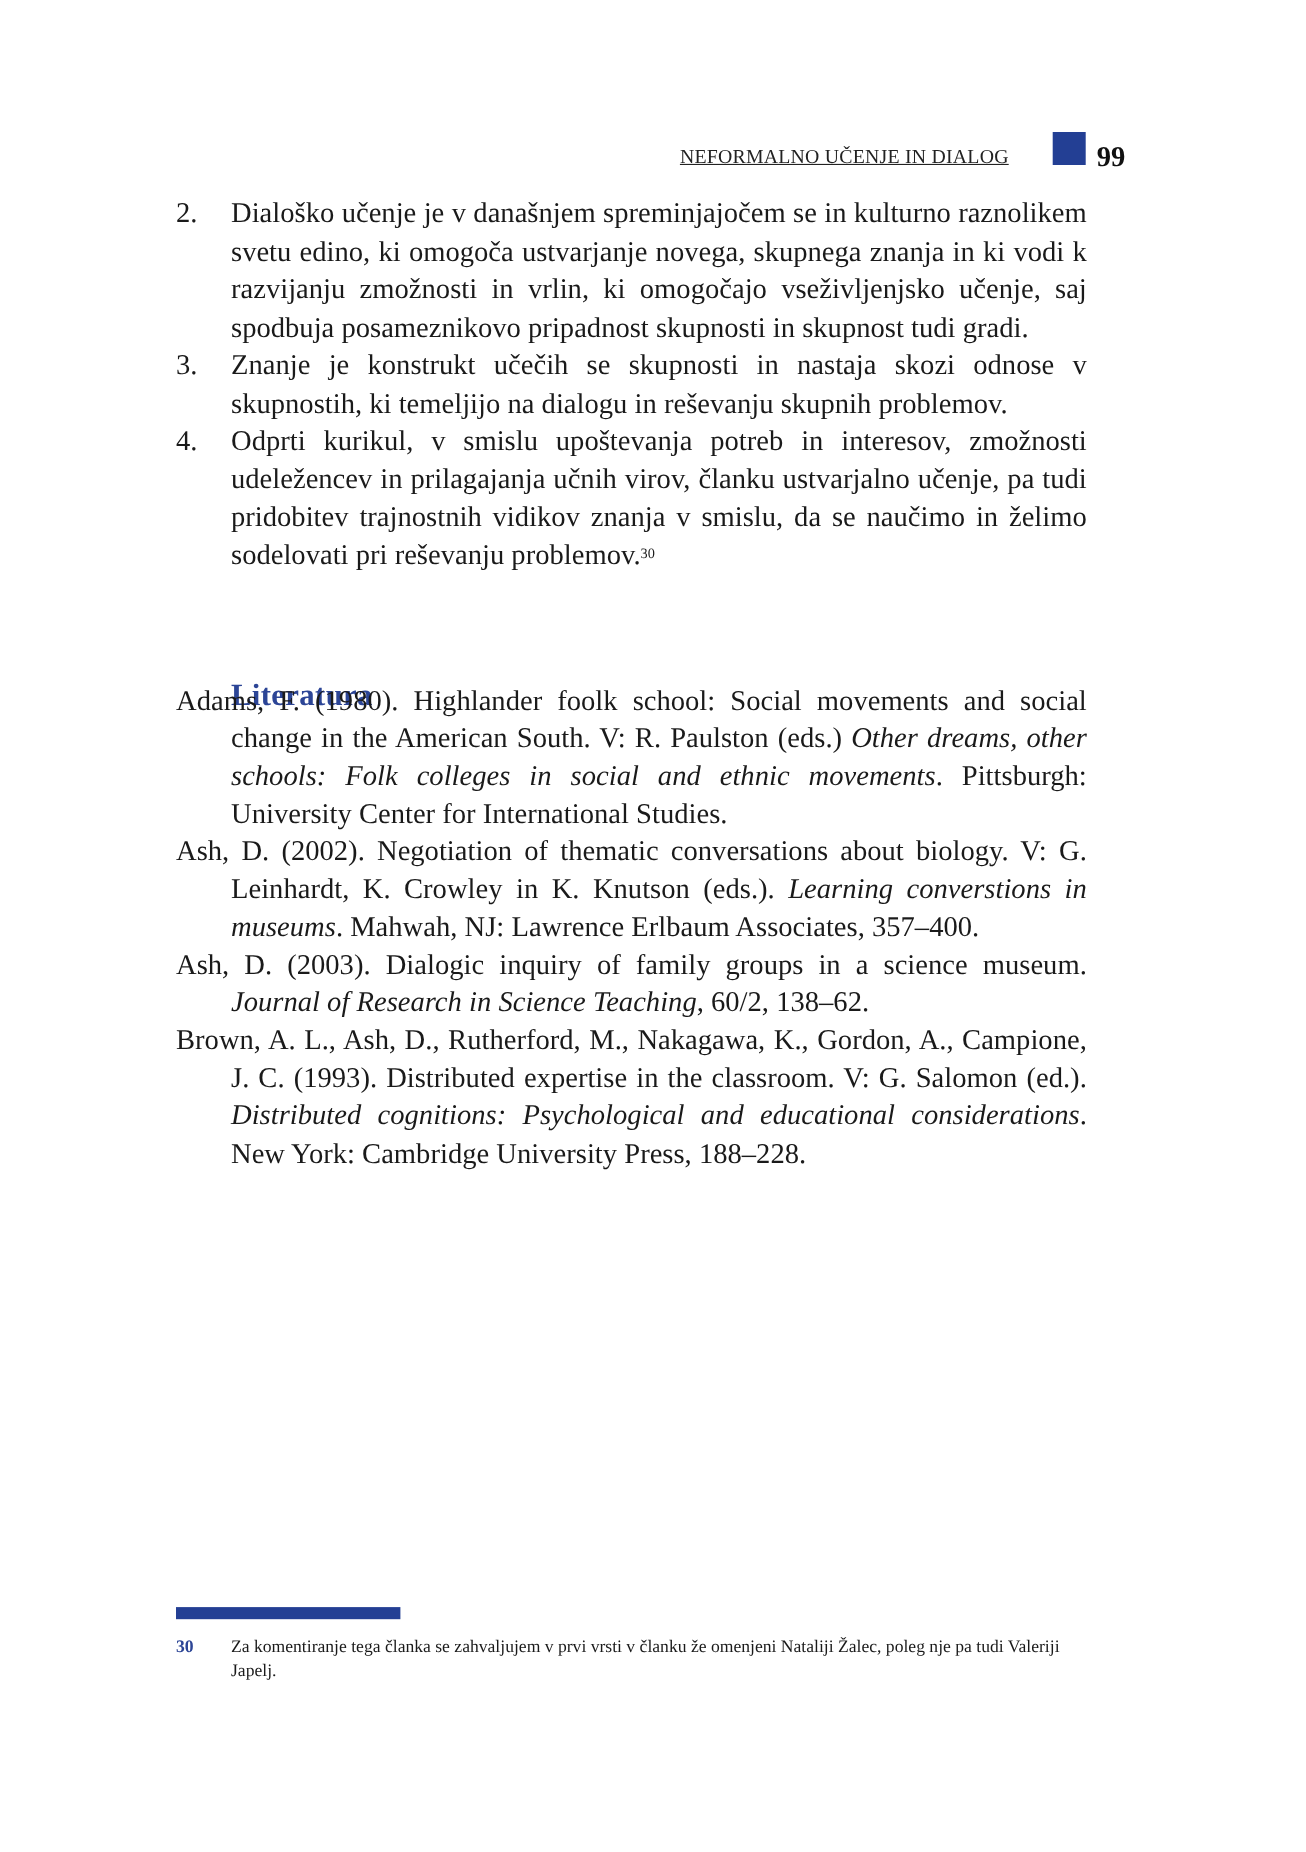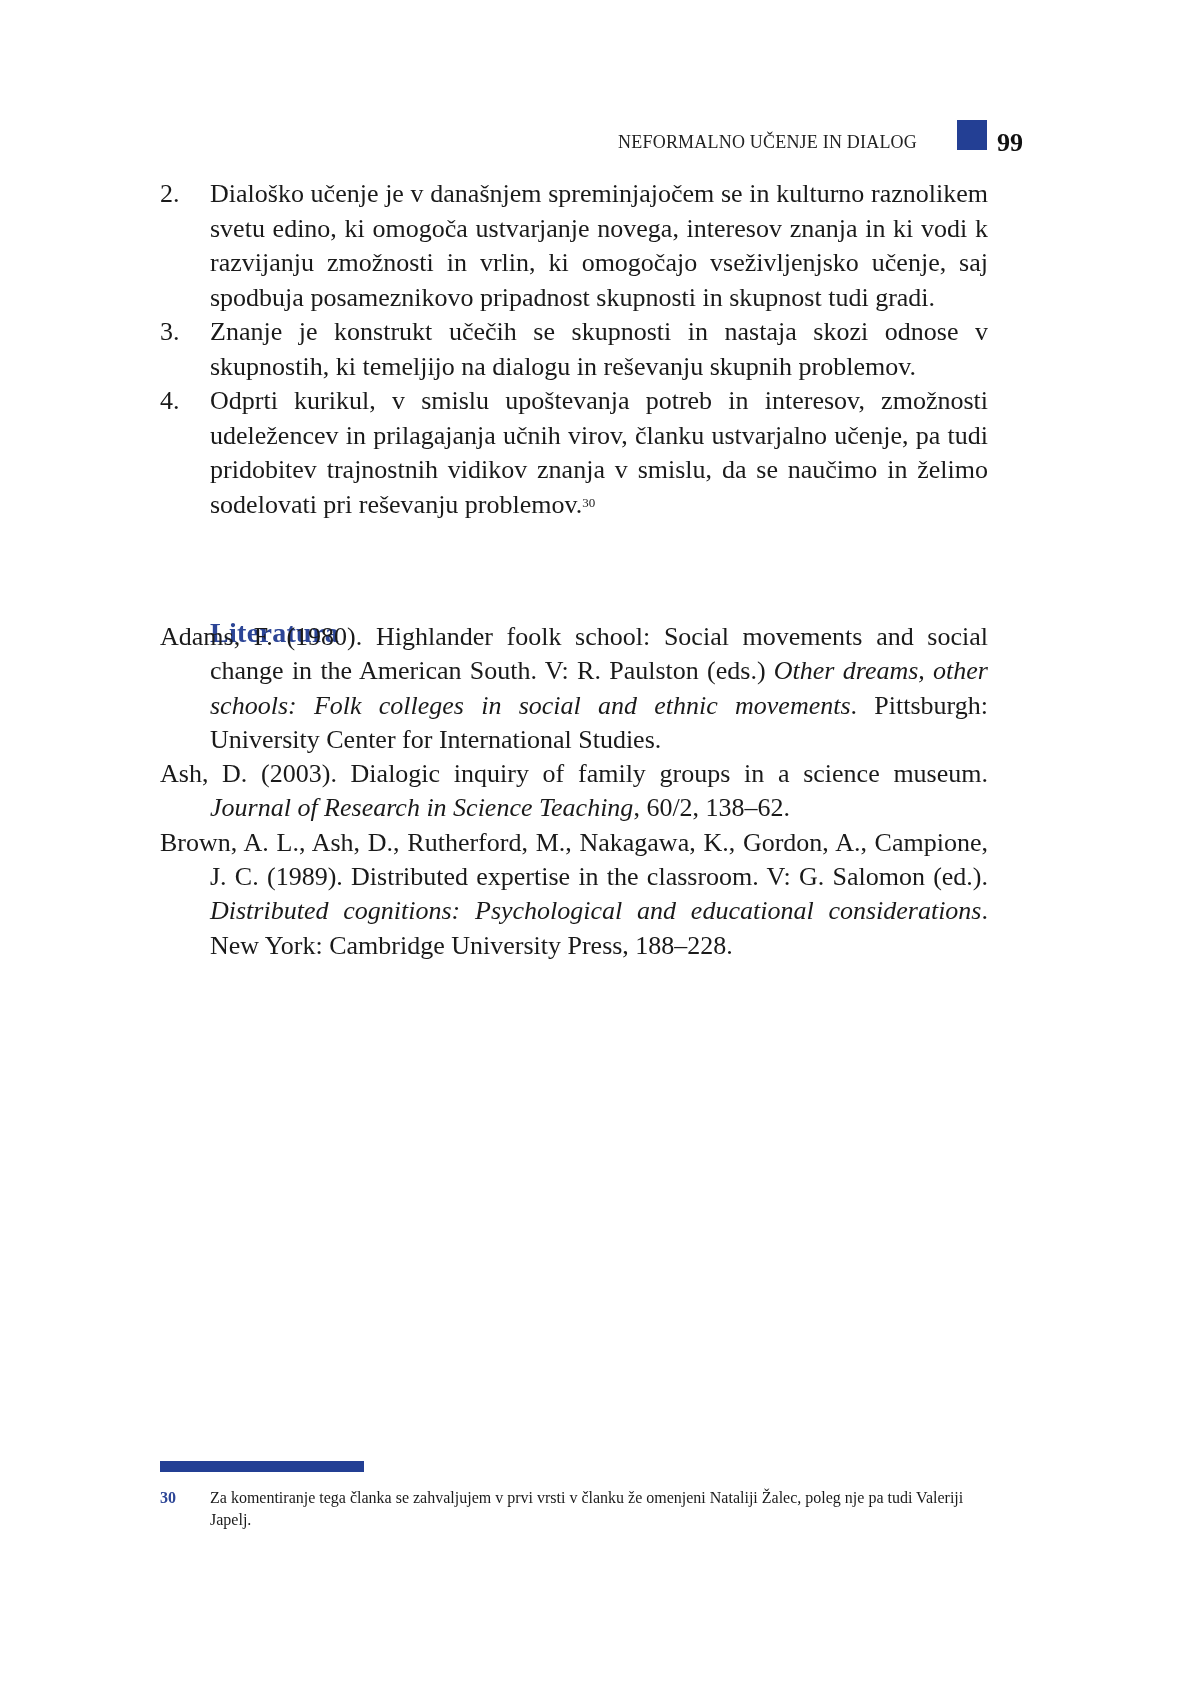--- a/index.html
+++ b/index.html
@@ -1,20 +1,20 @@
 <!DOCTYPE html>
 <html><head>
 <meta charset="utf-8">
 <style>
   html, body { margin: 0; padding: 0; background: #ffffff; }
   body { width: 1187px; height: 1684px; position: relative; overflow: hidden;
          font-family: "Liberation Serif", "DejaVu Serif", serif; color: #1a1a1a; }
   .running-head { position: absolute; top: 128px; left: 560px; width: 460px; height: 30px; }
   .running-title { position: absolute; right: 103px; top: 4px; font-size: 18px; letter-spacing: 0.2px;
-                   white-space: nowrap; color: #222; }
+                   white-space: nowrap; color: #222; text-decoration: underline; }
   .head-square { position: absolute; left: 397px; top: -8px; width: 30px; height: 30px; background: #233f94; }
   .page-number { position: absolute; left: 437px; top: 0px; font-size: 26px; font-weight: bold; color: #111; }
 
   .column { position: absolute; left: 160px; width: 828px; }
   .list { top: 177px; }
   .list-item { position: relative; padding-left: 50px; font-size: 26px; line-height: 34.5px;
                text-align: justify; hyphens: manual; }
   .list-num { position: absolute; left: 0; top: 0; }
   sup.fnref { font-size: 13px; vertical-align: top; position: relative; top: -2px; }
 
@@ -34,37 +34,38 @@
 
 <div class="running-head">
   <span class="running-title">NEFORMALNO UČENJE IN DIALOG</span>
   <span class="head-square"></span>
   <span class="page-number">99</span>
 </div>
 
 <div class="column list">
   <div class="list-item">
     <span class="list-num">2.</span>
-    <span>Dialoško učenje je v današnjem spreminjajočem se in kulturno ra­znolikem svetu edino, ki omogoča ustvarjanje novega, interesov znanja in ki vodi k razvijanju zmožnosti in vrlin, ki omogočajo vse­življenjsko učenje, saj spodbuja posameznikovo pripadnost skupno­sti in skupnost tudi gradi.</span>
+    <span>Dialoško učenje je v današnjem spreminjajočem se in kulturno ra­znolikem svetu edino, ki omogoča ustvarjanje novega, skupnega znanja in ki vodi k razvijanju zmožnosti in vrlin, ki omogočajo vse­življenjsko učenje, saj spodbuja posameznikovo pripadnost skupno­sti in skupnost tudi gradi.</span>
   </div>
   <div class="list-item">
     <span class="list-num">3.</span>
     <span>Znanje je konstrukt učečih se skupnosti in nastaja skozi odnose v skupnostih, ki temeljijo na dialogu in reševanju skupnih problemov.</span>
   </div>
   <div class="list-item">
     <span class="list-num">4.</span>
     <span>Odprti kurikul, v smislu upoštevanja potreb in interesov, zmožnosti udeležencev in prilagajanja učnih virov, članku ustvarjalno uče­nje, pa tudi pridobitev trajnostnih vidikov znanja v smislu, da se na­učimo in želimo sodelovati pri reševanju problemov.</span><sup class="fnref">30</sup>
   </div>
 </div>
 
 <div class="lit-heading">Literatura</div>
 
 <div class="column refs">
   <div class="ref"><span>Adams, F. (1980). Highlander foolk school: Social movements and so­cial change in the American South. V: R. Paulston (eds.) </span><i>Other dreams, other schools: Folk colleges in social and ethnic movements</i><span>. Pittsburgh: University Center for International Studies.</span></div>
+  <div class="ref"><span>Ash, D. (2002). Negotiation of thematic conversations about biology. V: G. Leinhardt, K. Crowley in K. Knutson (eds.). </span><i>Learning con­verstions in museums</i><span>. Mahwah, NJ: Lawrence Erlbaum Associates, 357–400.</span></div>
   <div class="ref"><span>Ash, D. (2003). Dialogic inquiry of family groups in a science museum. </span><i>Journal of Research in Science Teaching</i><span>, 60/2, 138–62.</span></div>
-  <div class="ref"><span>Brown, A. L., Ash, D., Rutherford, M., Nakagawa, K., Gordon, A., Campione, J. C. (1989). Distributed expertise in the classroom. V: G. Salomon (ed.). </span><i>Distributed cognitions: Psychological and educa­tional considerations</i><span>. New York: Cambridge University Press, 188–228.</span></div>
+  <div class="ref"><span>Brown, A. L., Ash, D., Rutherford, M., Nakagawa, K., Gordon, A., Campione, J. C. (1993). Distributed expertise in the classroom. V: G. Salomon (ed.). </span><i>Distributed cognitions: Psychological and educa­tional considerations</i><span>. New York: Cambridge University Press, 188–228.</span></div>
 </div>
 
 <div class="fn-rule"></div>
 <div class="footnote">
   <span class="fn-num">30</span>
   <div class="fn-text">Za komentiranje tega članka se zahvaljujem v prvi vrsti v članku že omenjeni Nataliji Žalec, poleg nje pa tudi Valeriji Japelj.</div>
 </div>
 
 </body></html>

